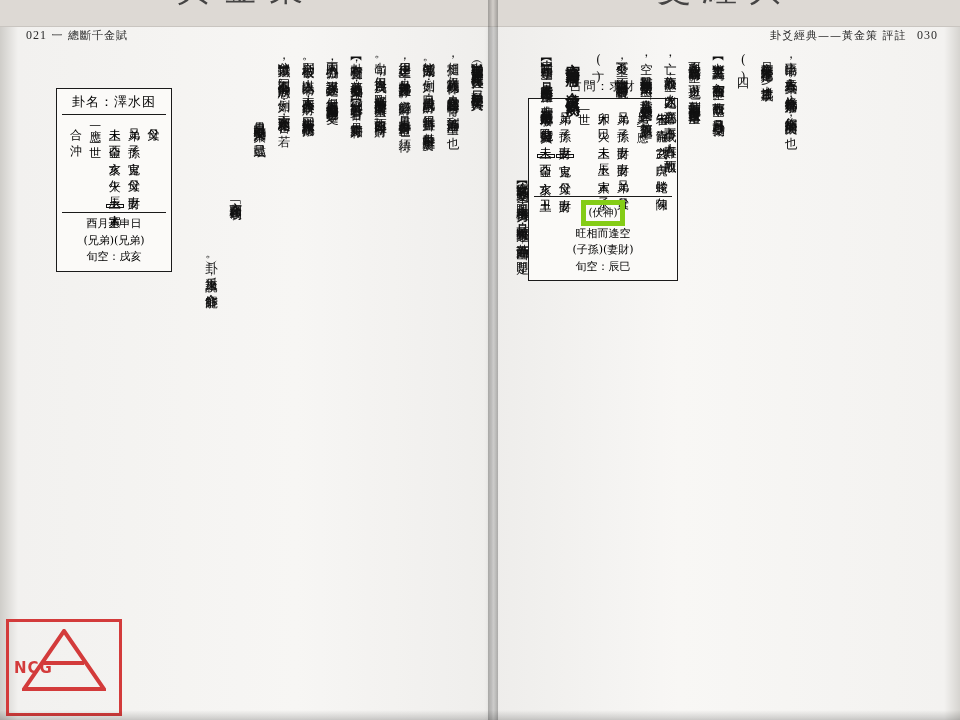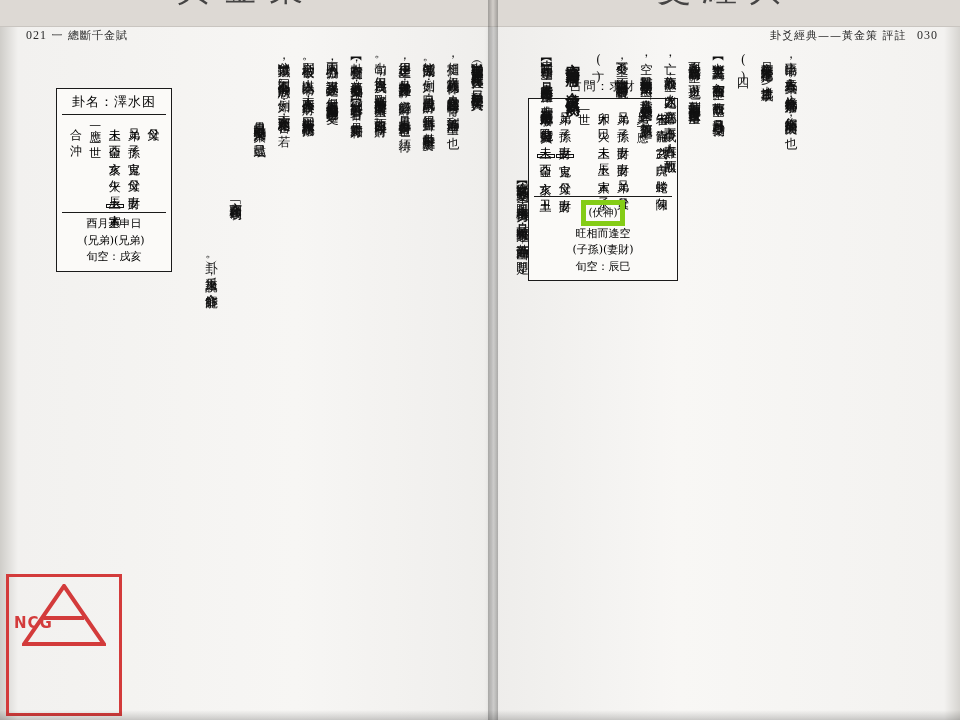--- a/index.html
+++ b/index.html
@@ -141,21 +141,21 @@
     writing-mode:horizontal-tb;
     text-align:right;font-size:10.5px;
     border:5px solid #84cc16;
     display:inline-block;padding:0 2px;
   }
   .heading-lg{font-size:14.5px;font-weight:bold;letter-spacing:2px;}
 
   
   .wm{
     position:absolute;left:6px;bottom:4px;
-    width:116px;height:142px;
+    width:116px;height:97px;
   }
   .wm .sq{
     position:absolute;inset:0;
     border:3px solid #d33b3b;
   }
   .wm .triline{
     position:absolute;left:50%;top:10px;transform:translateX(-50%);
     width:84px;height:62px;
   }
   .wm .ncg{

